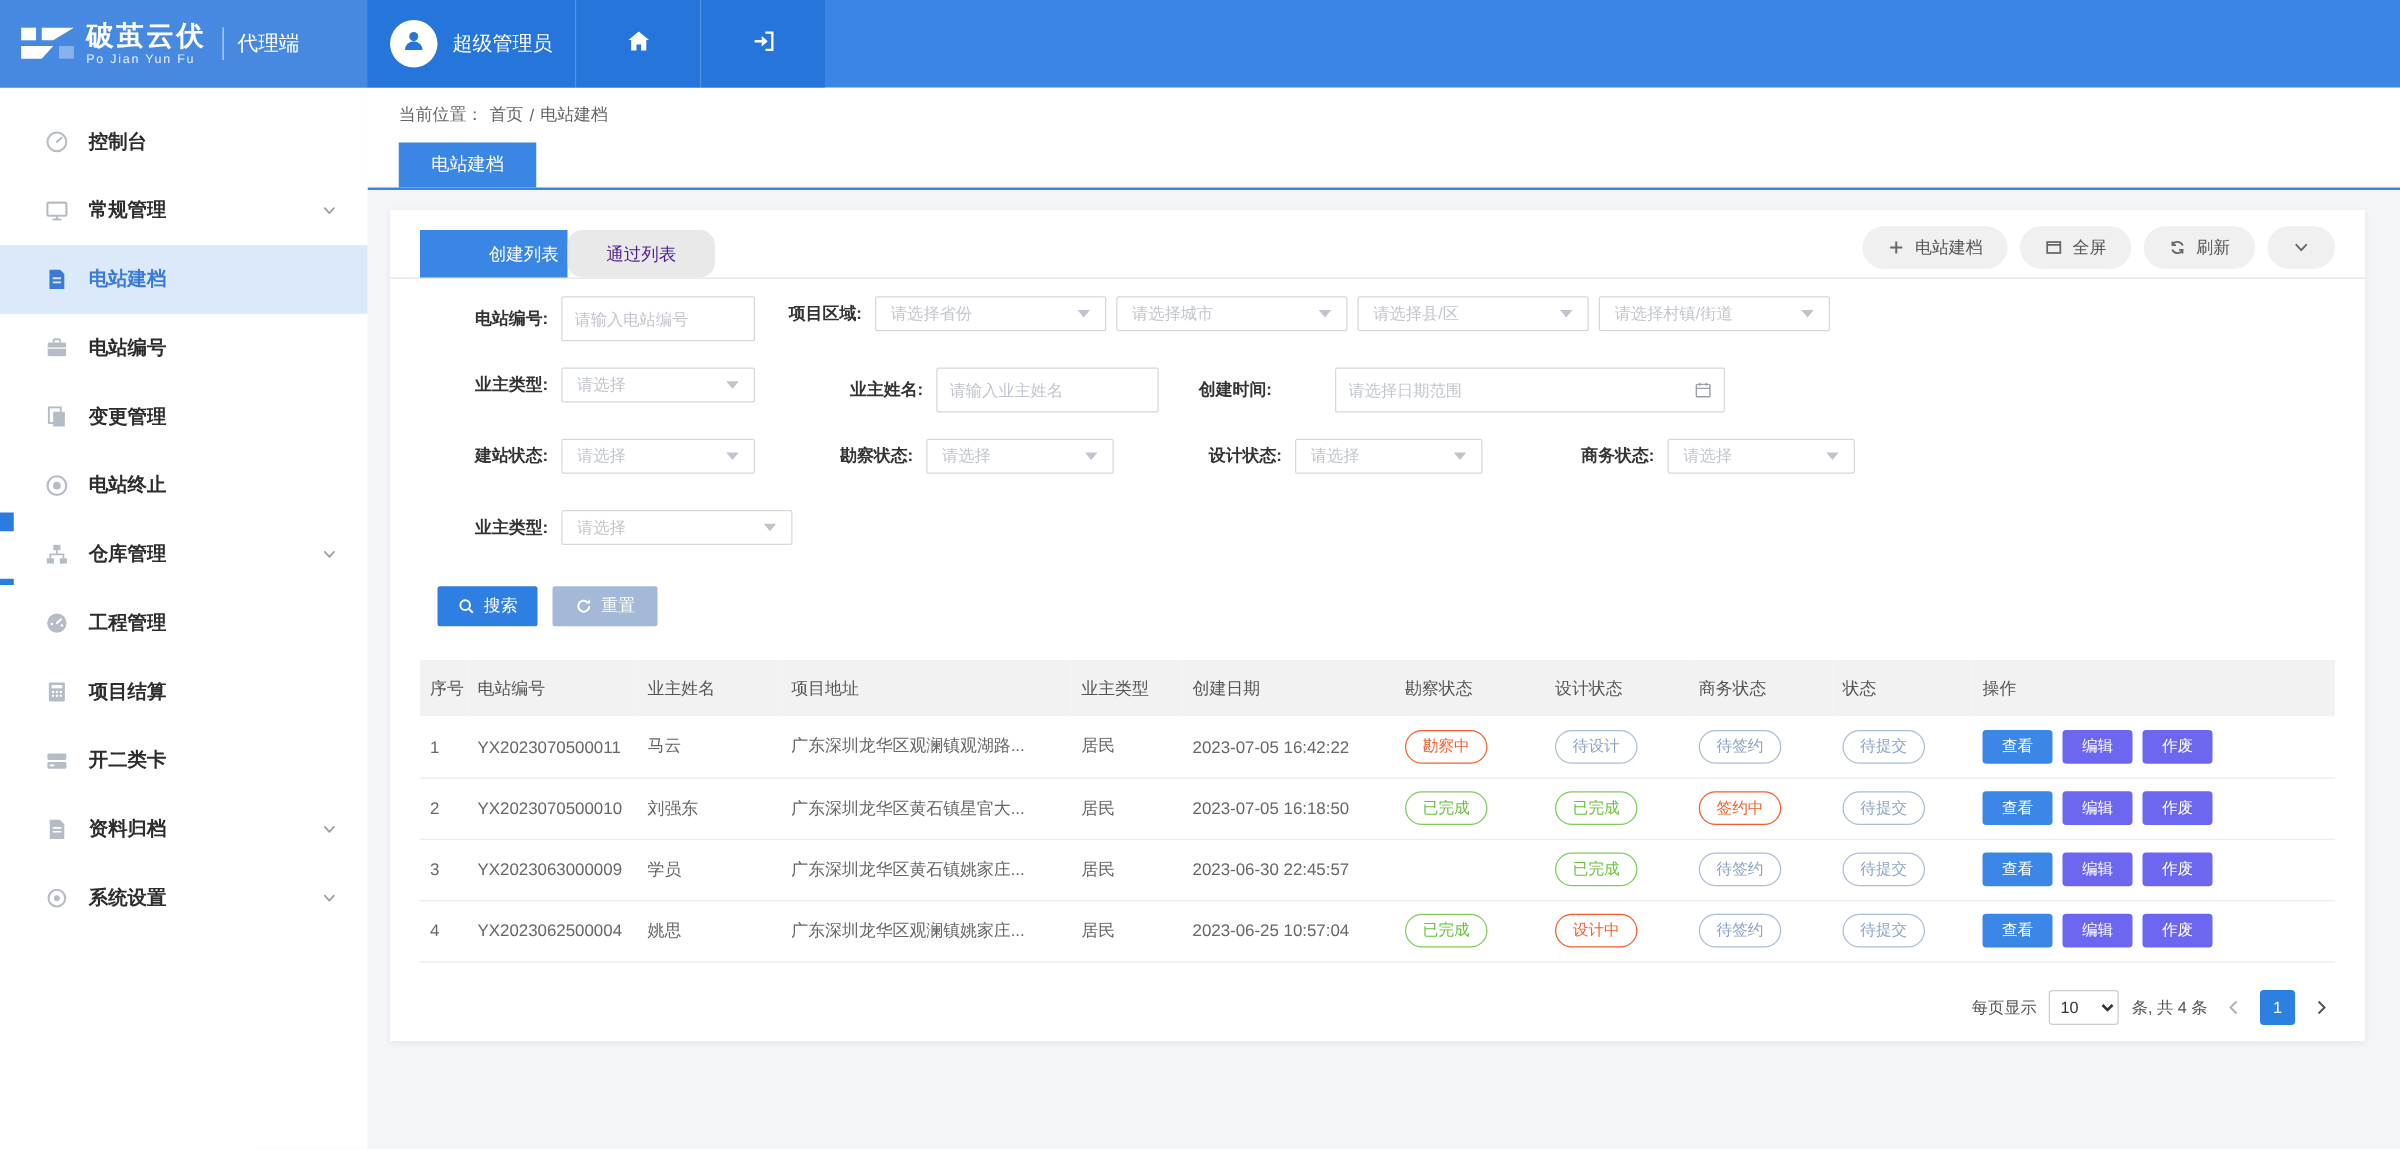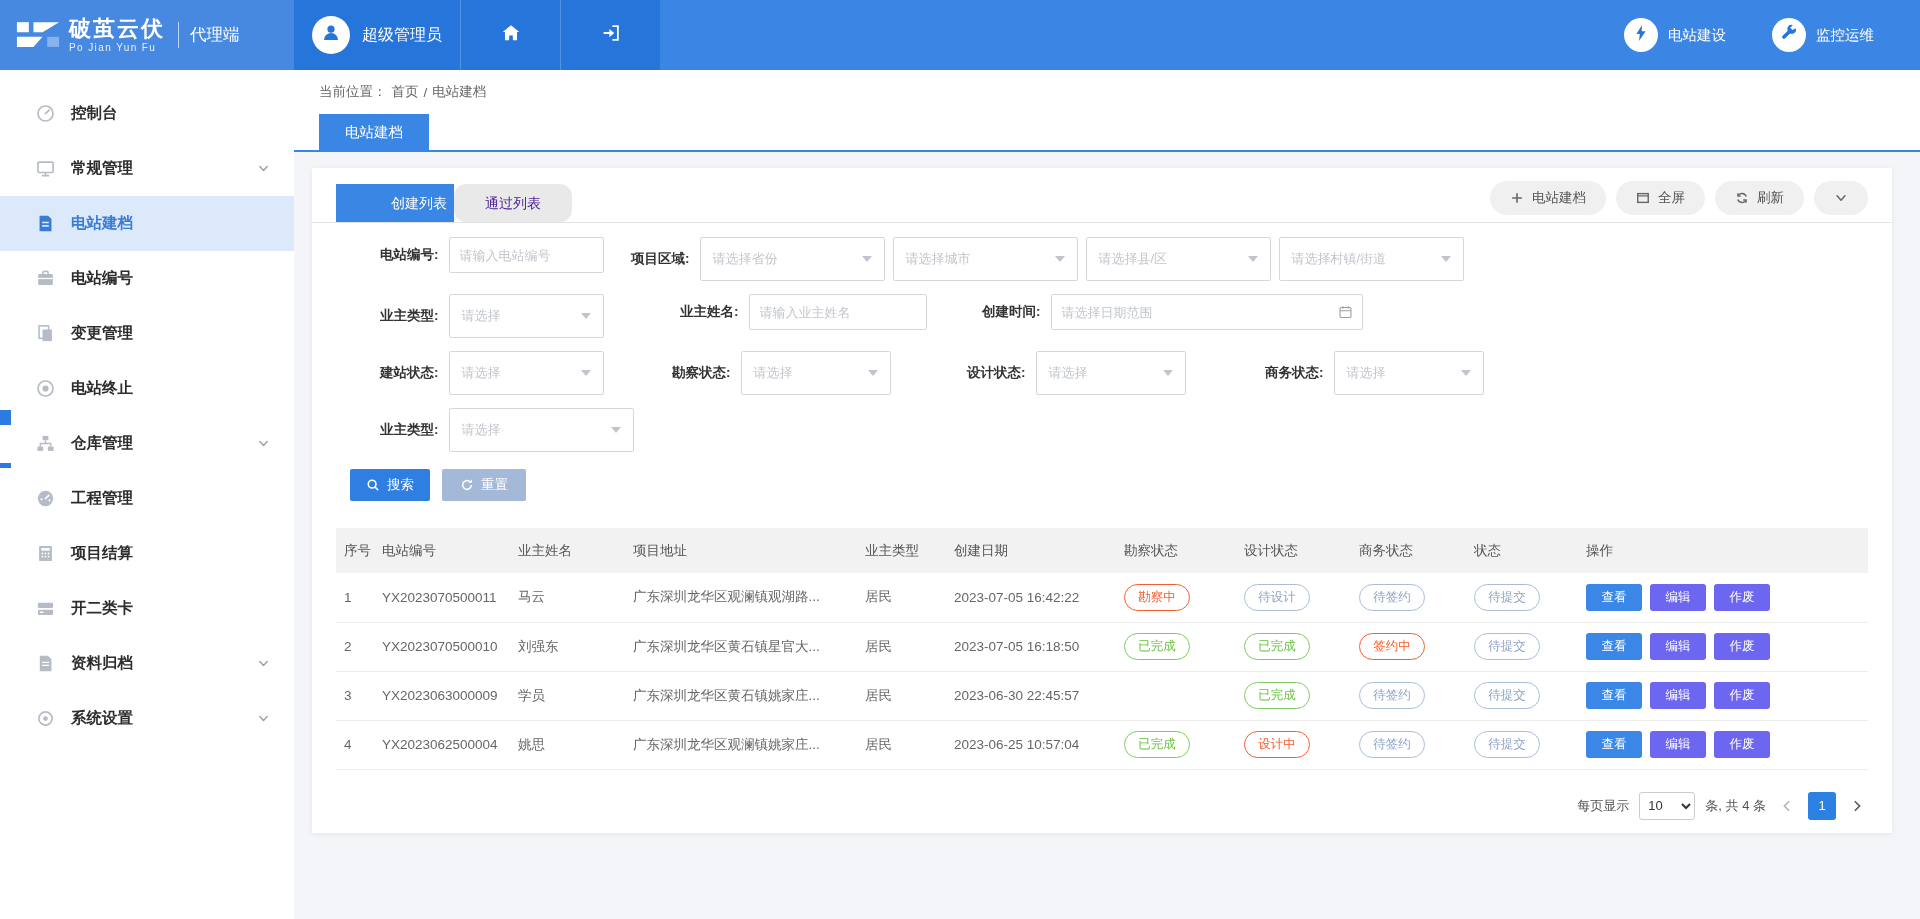--- a/index.html
+++ b/index.html
@@ -59,26 +59,26 @@
   .ltab.inactive { background:#e9e9e9; color:#4c1d95;border-radius:12px; }
   .toolbar { display:flex; gap:10px; margin-bottom:7px; }
   .pill { height:34px; border-radius:17px; background:#f0f0f0; color:#555; font-size:13.5px; display:flex; align-items:center; gap:8px; padding:0 20px; cursor:pointer; border:none; }
   .pill .icon { display:flex; color:#666; }
   .pill svg { width:14px; height:14px; }
 
   
   .filters { padding-top:14px; }
   .frow { position:relative; height:36px; margin-bottom:21px; }
   .fgroup { position:absolute; top:0; display:flex; align-items:center; }
-  .fg-r1g2 { left:251px; } .fg-r2g2 { left:300px; } .fg-r2g3 { left:602px; }
+  .fg-r1g2 { left:251px; } .fg-r2g2 { left:300px; } .fg-r2g3 { left:579px;gap:40px; }
   .fg-r3g2 { left:292px; } .fg-r3g3 { left:587px; } .fg-r3g4 { left:885px; }
   .flabel { font-size:13.5px; color:#333; font-weight:700; margin-right:10px; white-space:nowrap;padding-left:44px; }
   .finput { height:36px; border:1px solid #d4d7dc; border-radius:2px; padding:0 10px; font-size:13px; color:#333; background:#fff; outline:none; }
   .finput::placeholder { color:#c2c6cc; }
-  .fselect { height:44px; border:1px solid #d4d7dc; border-radius:2px; background:#fff; display:flex; align-items:center; justify-content:space-between; padding:0 12px; cursor:pointer; }
+  .fselect { height:28px; border:1px solid #d4d7dc; border-radius:2px; background:#fff; display:flex; align-items:center; justify-content:space-between; padding:0 12px; cursor:pointer; }
   .fselect .ph { font-size:13px; color:#c2c6cc; white-space:nowrap; }
   .caret { width:0; height:0; border-left:5px solid transparent; border-right:5px solid transparent; border-top:6px solid #c0c4cc; flex:none; margin-left:8px; }
   .fselect + .fselect { margin-left:8px; }
   .w150{width:150px} .w155{width:155px} .w178{width:178px} .w185{width:185px} .w312{width:312px}
   .fdate { position:relative; }
   .fdate .cal { position:absolute; right:10px; top:50%; transform:translateY(-50%); color:#9aa0a8; display:flex; }
   .fdate .cal svg { width:15px; height:15px; }
   .fbuttons { display:flex; gap:12px; padding-left:14px; margin-top:25px; }
   .btn { height:32px; border:none; border-radius:2px; color:#fff; font-size:13.5px; display:inline-flex; align-items:center; gap:7px; cursor:pointer; }
   .btn .icon { display:flex; } .btn svg { width:14px; height:14px; }
@@ -141,38 +141,20 @@
             <path d="M12 3.5 L21 11 H18.6 V20 H14 V14.8 H10 V20 H5.4 V11 H3 Z" fill="currentColor"></path>
           </svg></span>
     </div>
     <div class="tb-seg icon-seg">
       <span><svg viewBox="0 0 24 24">
             <path d="M13.5 4.5 H19.5 V19.5 H13.5" fill="none" stroke="currentColor" stroke-width="2"></path>
             <path d="M4 11 h6.2 V7.5 L15.5 12 l-5.3 4.5 V13 H4 Z" fill="currentColor"></path>
           </svg></span>
     </div>
     <div class="tb-fill"></div>
-    <div class="tb-nav">
-        <div class="tb-nav-item">
-          <span class="nav-circle">
-            <span class="icon "><svg viewBox="0 0 24 24">
-                <path d="M13.2 2.5 L6.5 13.2 H10.6 L9.6 21.5 L17.5 9.8 H12.8 Z" fill="currentColor"></path>
-              </svg></span>
-          </span>
-          <span class="tb-nav-label">电站建设</span>
-        </div>
-        <div class="tb-nav-item">
-          <span class="nav-circle">
-            <span class="icon "><svg viewBox="0 0 24 24">
-                <path d="M20.2 6.3 a5 5 0 0 1 -6.9 6.2 L7.4 18.4 a2.1 2.1 0 0 1 -3 -3 l5.9 -5.9 a5 5 0 0 1 6.2 -6.9 L13.4 5.7 l2.8 2.8 Z" fill="currentColor"></path>
-              </svg></span>
-          </span>
-          <span class="tb-nav-label">监控运维</span>
-        </div>
-      </div>
   </header>
 
   <nav class="sidebar">
     <div class="side-menu">
         <div class="side-item">
           <span class="icon ">
             <svg viewBox="0 0 16 16">
               <circle cx="8" cy="8" r="6.3" fill="none" stroke="currentColor" stroke-width="1.4"></circle>
               <path d="M8 8 L11.2 5.2" stroke="currentColor" stroke-width="1.4" fill="none" stroke-linecap="round"></path>
             </svg>

